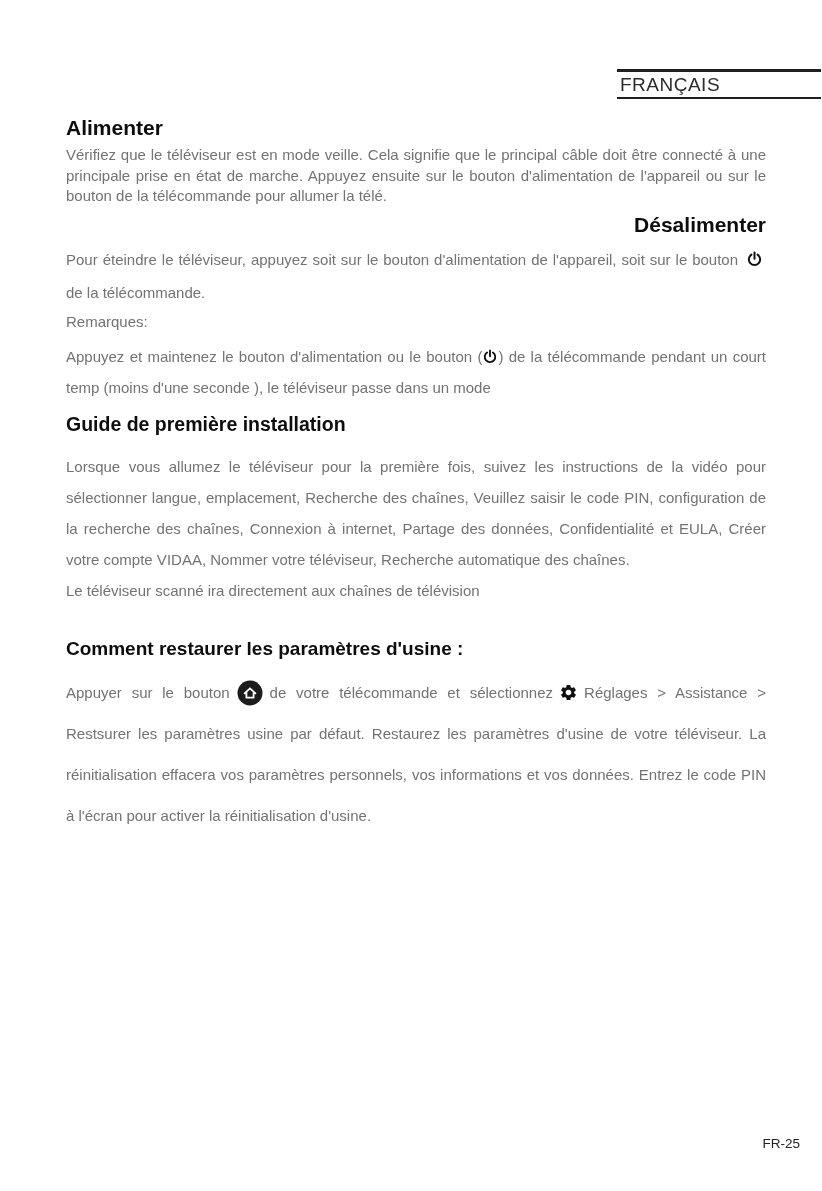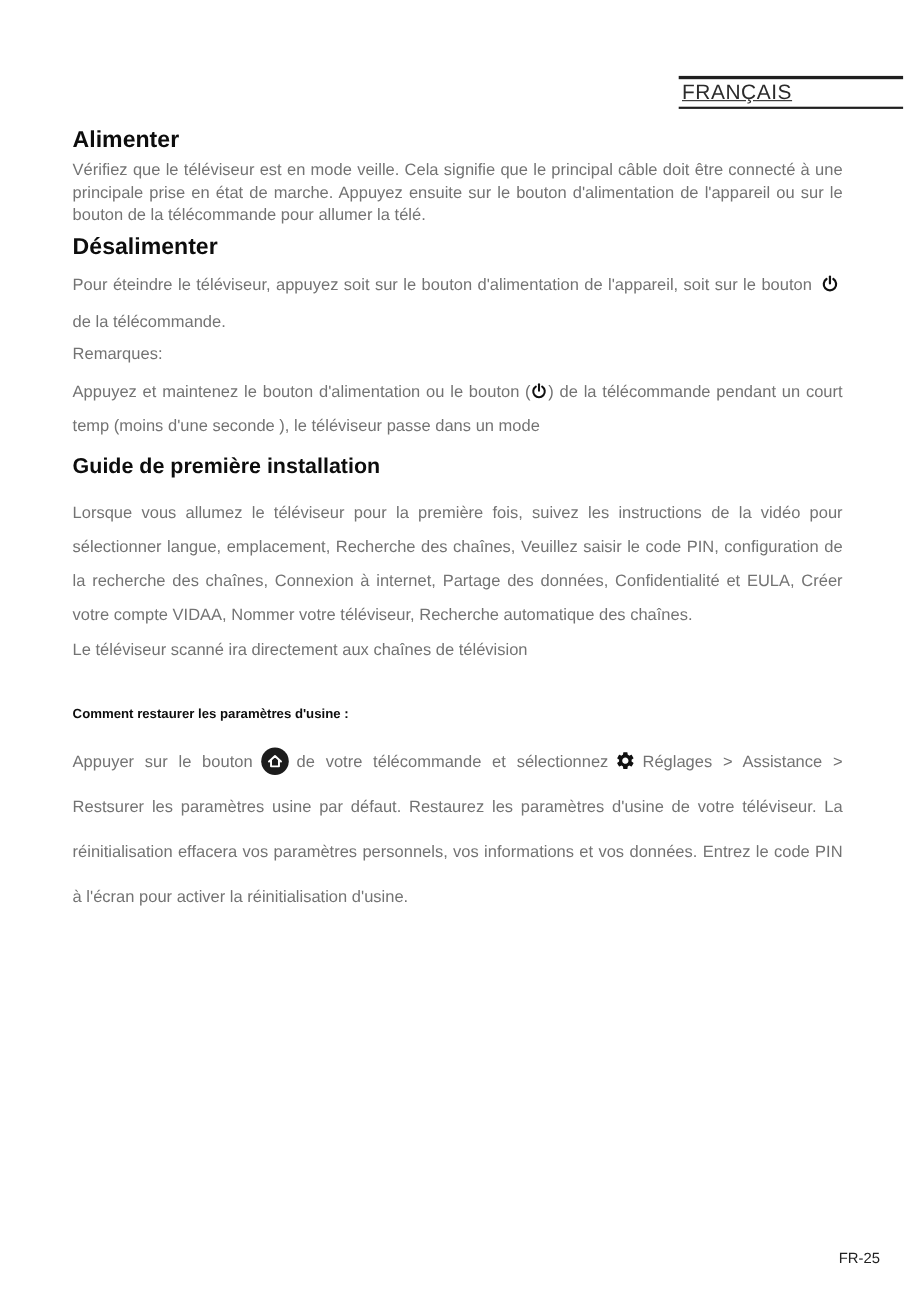--- a/index.html
+++ b/index.html
@@ -15,49 +15,48 @@
   .lang-tab {
     position: absolute;
     top: 69px; right: 1px;
     width: 204px;
     border-top: 3px solid #1f1f1f;
     border-bottom: 2px solid #1f1f1f;
     font-size: 19px;
     letter-spacing: 0.5px;
     color: #2b2b2b;
     padding: 2px 0 1px 3px;
-    text-decoration: underline;
   }
   .content {
     position: absolute;
     left: 66px; top: 105px;
     width: 700px;
   }
   h1 {
     font-size: 19.5px; font-weight: bold;
     margin: 0; line-height: 24px; color: #0d0d0d;
   }
   h2 {
     font-size: 21px; font-weight: bold;
     margin: 0; line-height: 20px; color: #0d0d0d;
   }
   p {
     font-size: 15px; margin: 0; color: #737373;
   }
   .just { text-align: justify; }
   .mt-alimenter   { margin-top: 13px; }
   .mt-p1          { margin-top: 7px;  line-height: 20.5px; }
-  .mt-desaliment  { margin-top: 8px; }
+  .mt-desaliment  { margin-top: 8px; text-align: right; }
   .mt-p2          { margin-top: 8px;  line-height: 33px; }
   .mt-remarques   { margin-top: 1px;  line-height: 24px; }
   .mt-p3          { margin-top: 7px;  line-height: 31px; }
   .mt-title2      { margin-top: 9px; }
   .mt-p4          { margin-top: 15px; line-height: 31px; }
   .mt-p4b         { margin-top: 0;    line-height: 31px; }
-  .mt-reset-head  { margin-top: 33px; font-size: 12px; }
+  .mt-reset-head  { margin-top: 33px; font-size: 19px; }
   .mt-p5          { margin-top: 13px; line-height: 41px; }
   .mt-p5b         { margin-top: 0;    line-height: 29.5px; }
   .footer {
     position: absolute;
     top: 1136px; right: 22px;
     font-size: 13.5px; color: #222222;
   }
   .icon-inline { display: inline-block; vertical-align: -2px; }
   .icon-power-off  { margin: 0 4px; }
   .icon-power-note { margin: 0 1px; vertical-align: -2.5px; }

